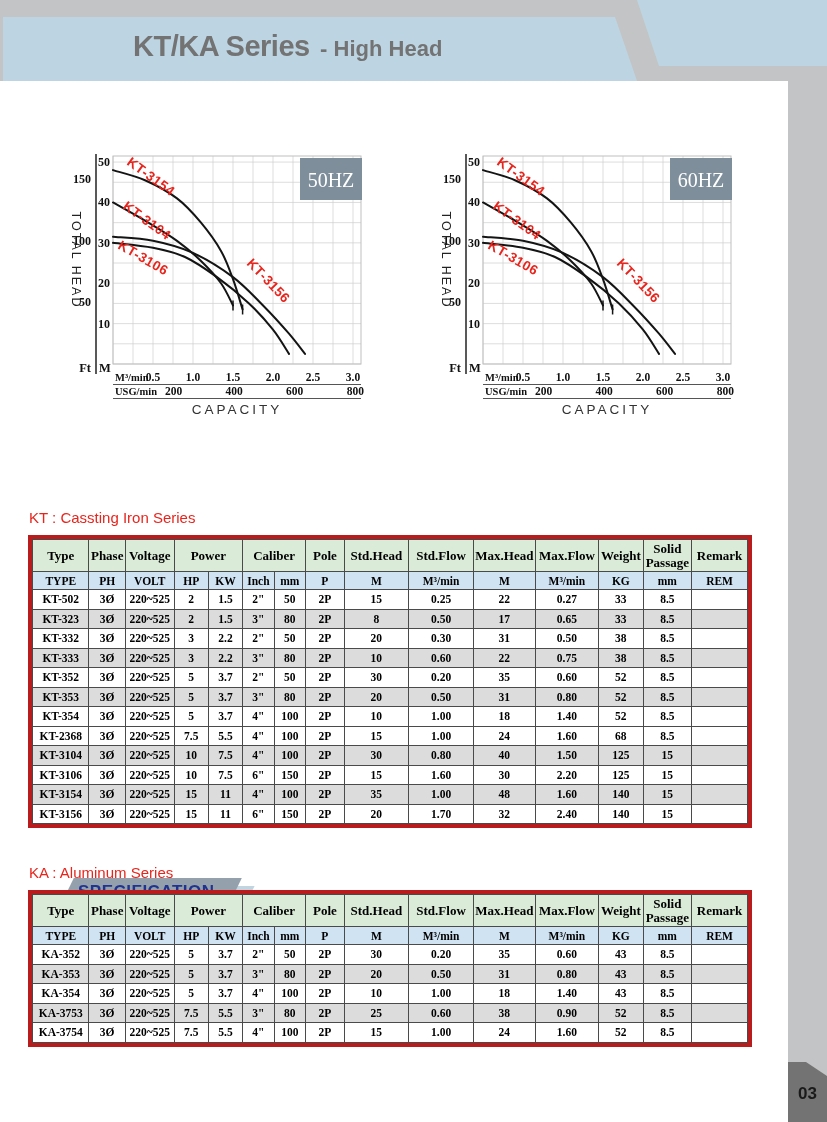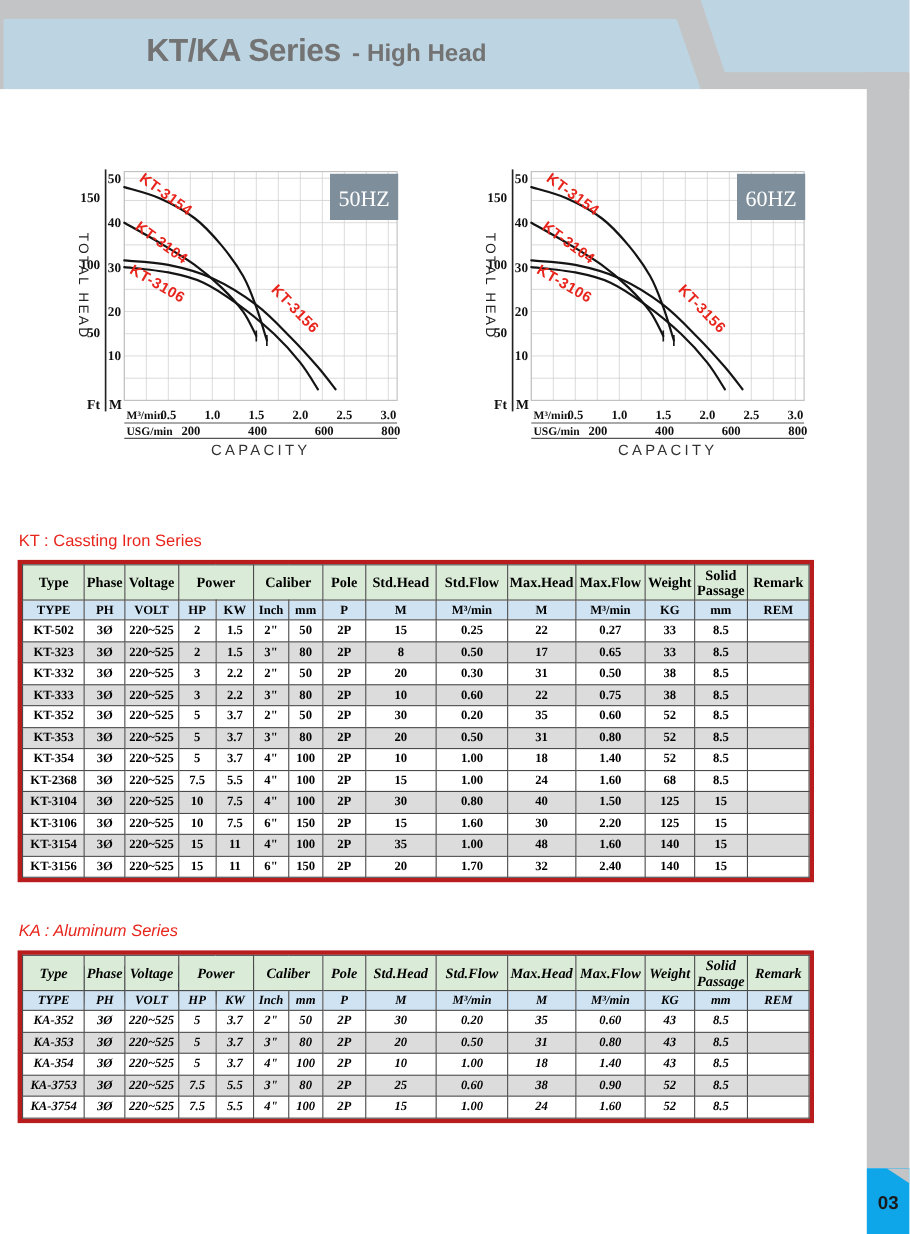--- a/index.html
+++ b/index.html
@@ -9,40 +9,40 @@
   
   .top-band{position:absolute;left:0;top:0;width:827px;height:81px;background:#c3c4c5;}
   .header-bar{position:absolute;left:3px;top:17px;width:634px;height:64px;background:#bdd5e3;
               clip-path:polygon(0 0,612px 0,634px 64px,0 64px);}
   .header-title{position:absolute;left:133px;top:30px;white-space:nowrap;color:#737373;}
   .title-main{font-size:29px;font-weight:bold;letter-spacing:-0.5px;}
   .title-sub{font-size:22px;font-weight:bold;margin-left:6px;}
   .corner-tab{position:absolute;left:637px;top:0;width:190px;height:66px;background:#bdd5e3;
               clip-path:polygon(0 0,190px 0,190px 66px,22px 66px);}
   .right-strip{position:absolute;left:788px;top:66px;width:39px;height:996px;background:#c3c4c5;}
-  .page-number-box{position:absolute;left:788px;top:1062px;width:39px;height:60px;background:#0ea5e9;}
+  .page-number-box{position:absolute;left:788px;top:1062px;width:39px;height:60px;background:#737373;}
   .corner-notch{position:absolute;right:0;top:0;width:21px;height:14px;background:#c3c4c5;
                 clip-path:polygon(0 0,100% 0,100% 100%);}
   .page-number{position:absolute;left:0;top:22px;width:100%;text-align:center;
                font-size:17px;font-weight:bold;color:#1a1a1a;}
 
   
   .chart-box{position:absolute;width:340px;height:280px;}
 
   
   .spec-banner{position:absolute;left:30px;top:439px;width:230px;height:45px;}
   .spec-shadow{position:absolute;left:50px;top:447px;width:168px;height:27px;background:#c2d4e0;
                transform:skewX(-26deg);}
   .spec-main{position:absolute;left:37px;top:439px;width:168px;height:28px;background:#94a0ab;
              transform:skewX(-26deg);}
   .spec-label{position:absolute;left:48px;top:443px;font-size:17px;font-weight:bold;
               color:#21338e;letter-spacing:0.5px;}
 
   
-  .spec-section{position:absolute;left:16px;width:724px;}
+  .spec-section{position:absolute;left:28px;width:724px;margin-top:26px;}
   .series-title{color:#e8251d;font-size:15px;margin:0 0 9px 1px;font-weight:400;}
   .table-slot{border:4px solid #b91c1c;}
   table.spec{border-collapse:collapse;table-layout:fixed;width:100%;
              font-family:"Liberation Serif",serif;color:#000;}
   table.spec th,table.spec td{border:1px solid #4a4a4a;text-align:center;padding:0;overflow:hidden;}
   tr.hrow1 th{background:#daecd8;font-size:13px;font-weight:600;height:31px;line-height:1.05;}
   tr.hrow2 th{background:#cfe3f2;font-size:11.5px;font-weight:600;height:17px;}
   table.spec tbody td{background:#ffffff;font-size:11.5px;font-weight:600;height:18.5px;white-space:nowrap;}
   table.spec tbody tr.alt td{background:#dcdcdc;}
 </style>
@@ -463,21 +463,21 @@
               <td>2.40</td>
               <td>140</td>
               <td>15</td>
               <td></td>
             </tr>
           </tbody>
         </table>
       </div>
   </div>
 
-  <div class="spec-section" style="top:838px;font-style:italic;">
+  <div class="spec-section" style="top:838px;">
     <div class="series-title">KA : Aluminum Series</div>
     <div class="table-slot">
         <table class="spec">
           <colgroup>
             <col style="width: 7.9%;">
             <col style="width: 5.1%;">
             <col style="width: 6.8%;">
             <col style="width: 4.8%;">
             <col style="width: 4.8%;">
             <col style="width: 4.4%;">

